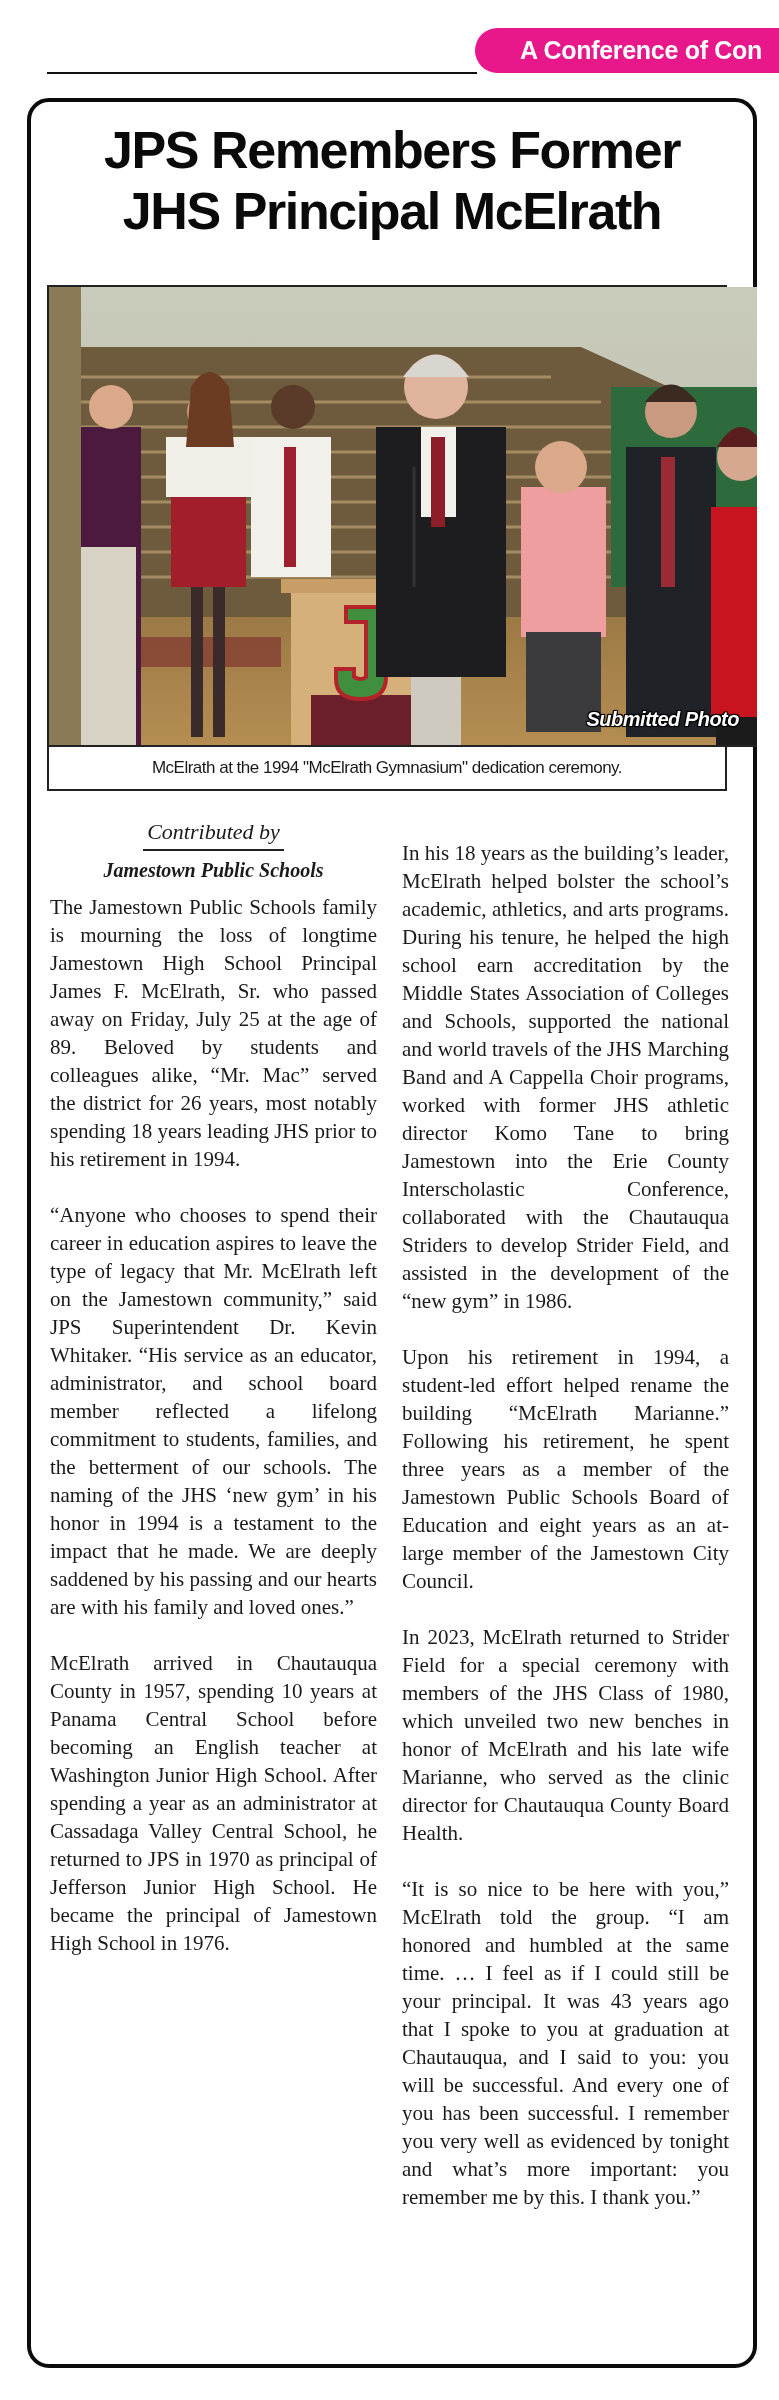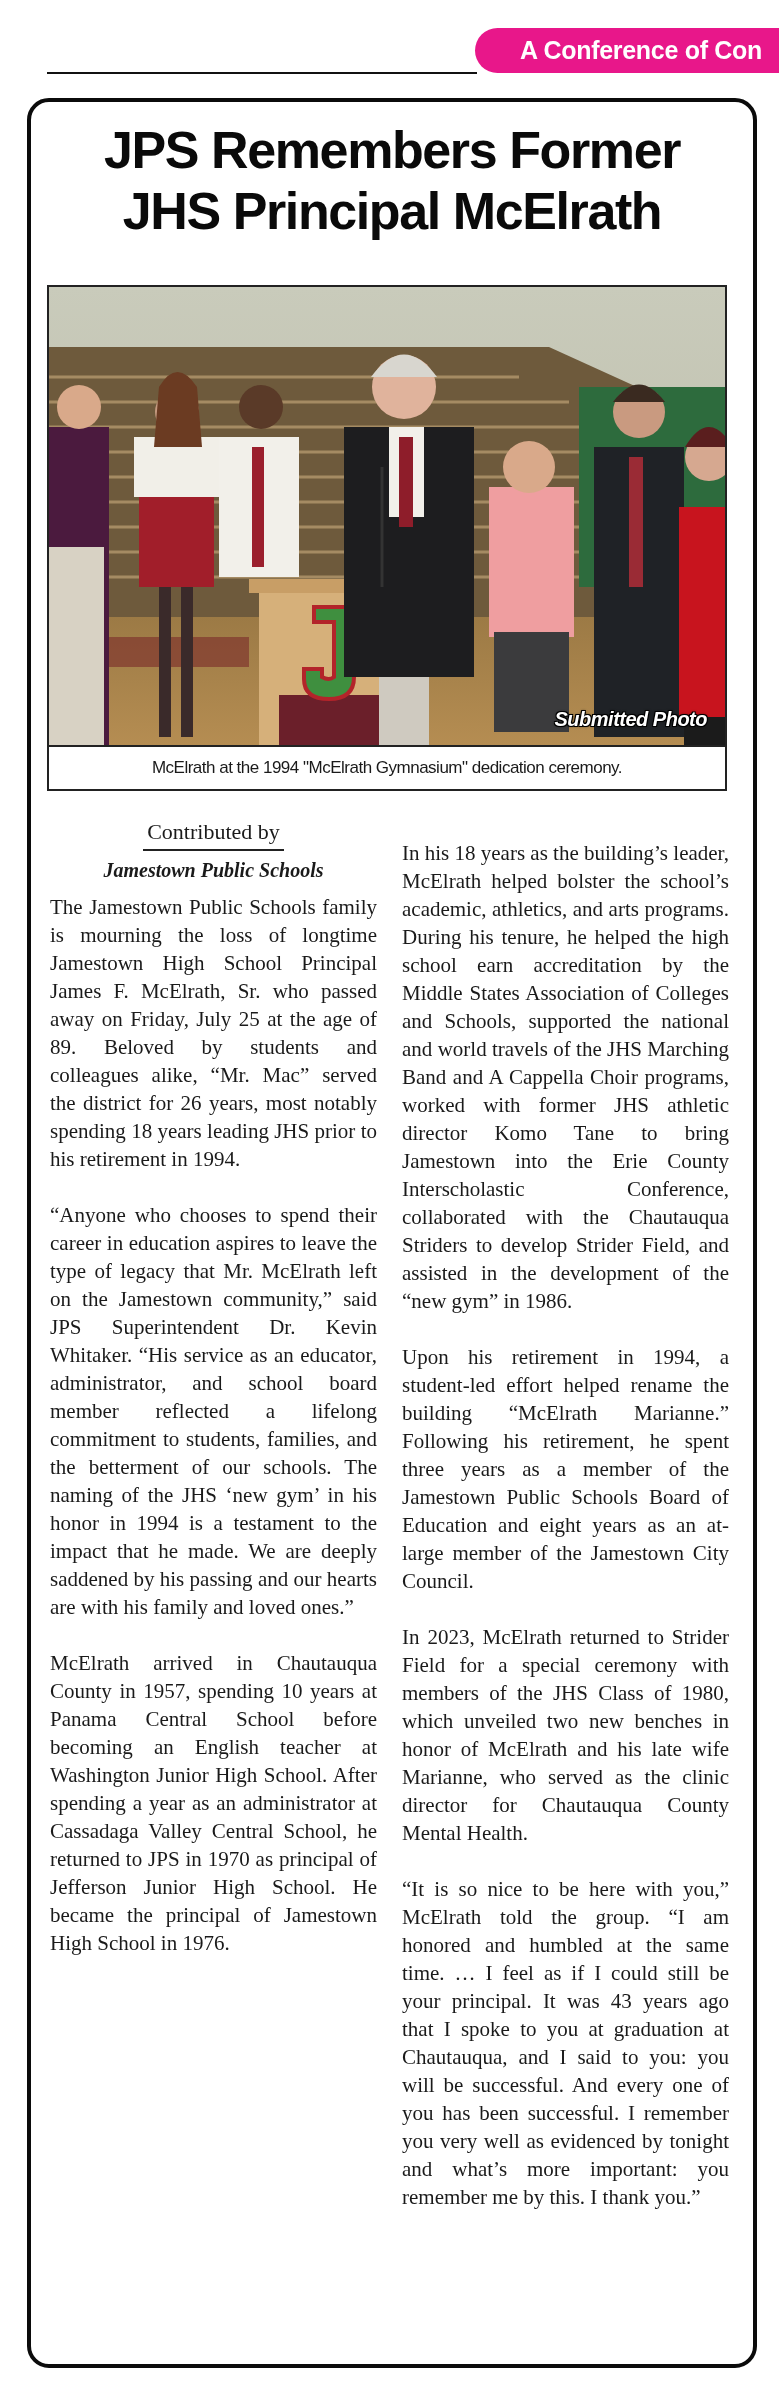--- a/index.html
+++ b/index.html
@@ -2,30 +2,30 @@
 <html><head>
 <meta charset="utf-8">
 <style>
   html, body { margin:0; padding:0; background:#ffffff; }
   body { width:779px; height:2400px; position:relative; overflow:hidden; font-family:"Liberation Serif", serif; color:#1a1a1a; }
   .banner { position:absolute; left:475px; top:28px; width:330px; height:45px; background:#e8178a; border-radius:23px 0 0 23px; box-sizing:border-box; padding-left:45px; color:#fff; font-family:"Liberation Sans", sans-serif; font-weight:bold; font-size:25px; line-height:45px; white-space:nowrap; letter-spacing:-0.3px; }
   .rule { position:absolute; left:47px; top:72px; width:430px; height:2px; background:#111; }
   .box { position:absolute; left:27px; top:98px; width:730px; height:2270px; box-sizing:border-box; border:4px solid #0b0b0b; border-radius:22px; }
   .title { position:absolute; left:27px; top:120px; width:730px; text-align:center; font-family:"Liberation Sans", sans-serif; font-weight:bold; font-size:52px; line-height:61px; letter-spacing:-1.4px; color:#0a0a0a; margin:0; }
   .photo-frame { position:absolute; left:47px; top:285px; width:680px; height:506px; box-sizing:border-box; border:2px solid #222; background:#fff; }
-  .photo { position:absolute; left:0; top:0; width:676px; height:458px; overflow:hidden; border-bottom:2px solid #222; background:#8a7a55; }
+  .photo { position:absolute; left:0; top:0; width:676px; height:458px; overflow:hidden; border-bottom:2px solid #222; background:#8a7a55;padding-left:32px; }
   .photo svg { display:block; }
   .credit { position:absolute; right:18px; bottom:14px; color:#fff; font-family:"Liberation Sans", sans-serif; font-style:italic; font-weight:bold; font-size:20px; letter-spacing:-0.5px; text-shadow:-1px -1px 0 #000, 1px -1px 0 #000, -1px 1px 0 #000, 1px 1px 0 #000, 0 0 3px #000; }
   .caption { position:absolute; left:0; top:460px; width:676px; height:42px; text-align:center; font-family:"Liberation Sans", sans-serif; font-size:17px; line-height:42px; letter-spacing:-0.5px; color:#1a1a1a; }
   .col { position:absolute; width:327px; font-size:21px; line-height:28px; text-align:justify; hyphens:none; }
   .col p { margin:0 0 28px 0; }
   .col-left { left:50px; top:818px; }
   .col-right { left:402px; top:839px; }
   .contrib { text-align:center; margin-bottom:8px; }
-  .contrib-by { display:inline-block; font-size:22px; line-height:28px; padding-bottom:3px; border-bottom:2px solid #222; padding-left:4px; padding-right:4px; }
+  .contrib-by { display:inline-block; font-style:italic; font-size:22px; line-height:28px; padding-bottom:3px; border-bottom:2px solid #222; padding-left:4px; padding-right:4px; }
   .contrib-org { display:block; font-style:italic; font-weight:bold; font-size:20px; line-height:30px; margin-top:4px; }
 </style>
 </head>
 <body>
 
 <div class="banner">
   <span>A Conference of Con</span>
 </div>
 <div class="rule"></div>
 
@@ -115,15 +115,15 @@
     <span class="contrib-org">Jamestown Public Schools</span>
   </div>
   <p>The Jamestown Public Schools family is mourning the loss of longtime Jamestown High School Principal James F. McElrath, Sr. who passed away on Friday, July 25 at the age of 89. Beloved by students and colleagues alike, “Mr. Mac” served the district for 26 years, most notably spending 18 years leading JHS prior to his retirement in 1994.</p>
   <p>“Anyone who chooses to spend their career in education aspires to leave the type of legacy that Mr. McElrath left on the Jamestown community,” said JPS Superintendent Dr. Kevin Whitaker. “His service as an educator, administrator, and school board member reflected a lifelong commitment to students, families, and the betterment of our schools. The naming of the JHS ‘new gym’ in his honor in 1994 is a testament to the impact that he made. We are deeply saddened by his passing and our hearts are with his family and loved ones.”</p>
   <p>McElrath arrived in Chautauqua County in 1957, spending 10 years at Panama Central School before becoming an English teacher at Washington Junior High School. After spending a year as an administrator at Cassadaga Valley Central School, he returned to JPS in 1970 as principal of Jefferson Junior High School. He became the principal of Jamestown High School in 1976.</p>
 </div>
 
 <div class="col col-right">
   <p>In his 18 years as the building’s leader, McElrath helped bolster the school’s academic, athletics, and arts programs. During his tenure, he helped the high school earn accreditation by the Middle States Association of Colleges and Schools, supported the national and world travels of the JHS Marching Band and A Cappella Choir programs, worked with former JHS athletic director Komo Tane to bring Jamestown into the Erie County Interscholastic Conference, collaborated with the Chautauqua Striders to develop Strider Field, and assisted in the development of the “new gym” in 1986.</p>
   <p>Upon his retirement in 1994, a student-led effort helped rename the building “McElrath Marianne.” Following his retirement, he spent three years as a member of the Jamestown Public Schools Board of Education and eight years as an at-large member of the Jamestown City Council.</p>
-  <p>In 2023, McElrath returned to Strider Field for a special ceremony with members of the JHS Class of 1980, which unveiled two new benches in honor of McElrath and his late wife Marianne, who served as the clinic director for Chautauqua County Mental Health.</p>
+  <p>In 2023, McElrath returned to Strider Field for a special ceremony with members of the JHS Class of 1980, which unveiled two new benches in honor of McElrath and his late wife Marianne, who served as the clinic director for Chautauqua County Board Health.</p>
   <p>“It is so nice to be here with you,” McElrath told the group. “I am honored and humbled at the same time. … I feel as if I could still be your principal. It was 43 years ago that I spoke to you at graduation at Chautauqua, and I said to you: you will be successful. And every one of you has been successful. I remember you very well as evidenced by tonight and what’s more important: you remember me by this. I thank you.”</p>
 </div>
 
 </body></html>

